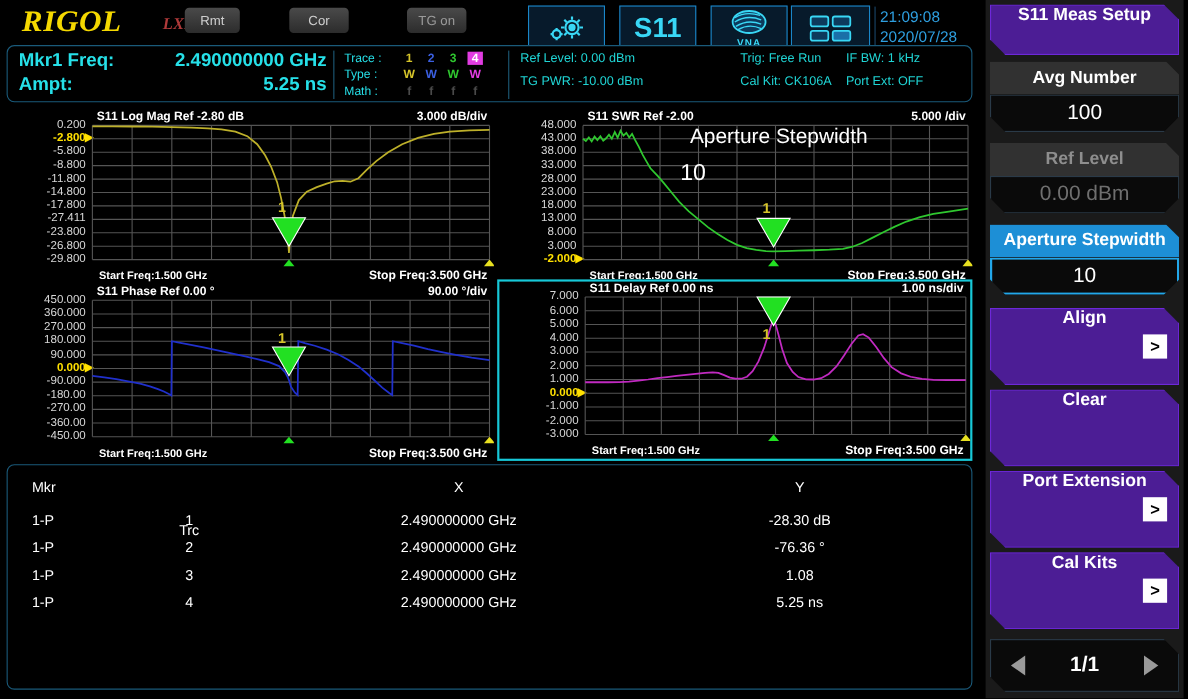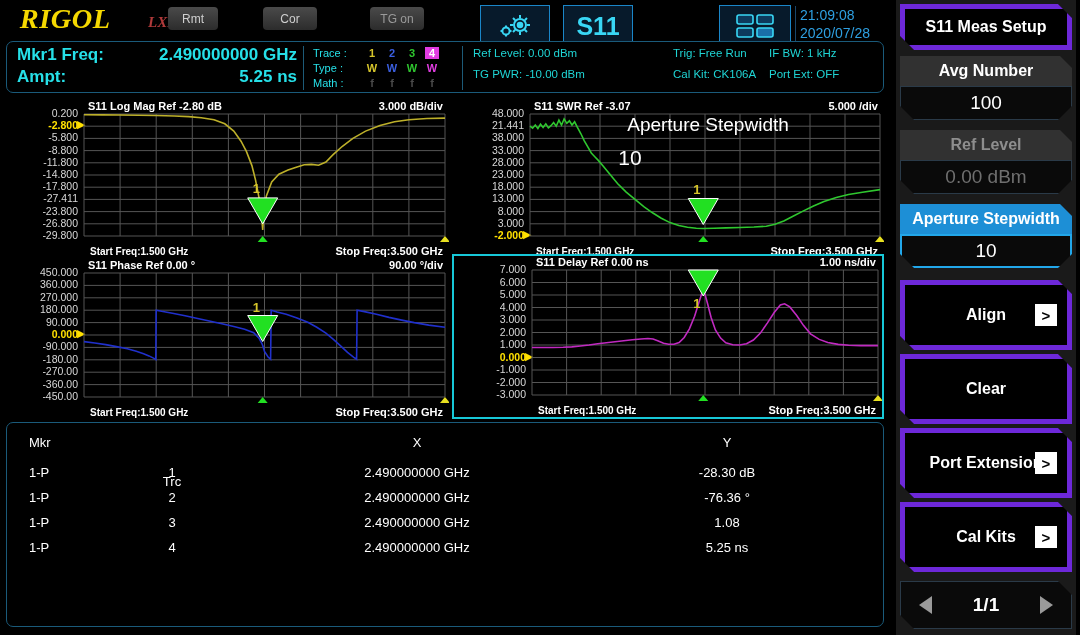--- a/index.html
+++ b/index.html
@@ -97,24 +97,24 @@
   .mt-hdr, .mt-cell { position:absolute; color:#fff; font-size:13px; }
   .mt-c0 { left:22px; text-align:left; width:70px; }
   .mt-c1 { left:120px; text-align:center; width:90px; }
   .mt-c2 { left:270px; text-align:center; width:280px; }
   .mt-c3 { left:580px; text-align:center; width:280px; }
 
   
   .menu { position:absolute; left:896px; top:0px; width:180px; height:635px; background:#1a1a1a; }
   .mbtn {
     position:absolute; left:4px; width:172px;
-    background:#000000;
-    border:5px solid #6d28d9;
+    background:#4c1d95;
+    border:1px solid #6d28d9;
     color:#fff; font-size:16px; font-weight:bold;
-    display:flex; align-items:center; justify-content:center;
+    display:flex; justify-content:center;
     clip-path: polygon(0 0, calc(100% - 14px) 0, 100% 14px, 100% 100%, 14px 100%, 0 calc(100% - 14px));
   }
   .mbtn-head {
     position:absolute; left:4px; width:172px; height:30px;
     background:#313131; color:#fff; font-size:16px; font-weight:bold;
     display:flex; align-items:center; justify-content:center;
     clip-path: polygon(0 0, calc(100% - 12px) 0, 100% 12px, 100% 100%, 0 100%);
   }
   .mbtn-head.dim { color:#8e8e8e; }
   .mbtn-val {
@@ -161,20 +161,32 @@
           <circle cx="25" cy="13" r="6"></circle>
           <circle cx="25" cy="13" r="2.3" fill="#39d7f5"></circle>
           <path d="M25 3 v3 M25 20 v3 M15 13 h3 M32 13 h3 M18 6 l2.2 2.2 M29.8 17.8 L32 20 M18 20 l2.2-2.2 M29.8 8.2 L32 6"></path>
           <circle cx="11" cy="19" r="3.6"></circle>
           <path d="M11 13.5 v2 M11 22.5 v2 M5.5 19 h2 M14.5 19 h2"></path>
         </g>
       </svg>
     </div>
     <div class="iconbtn ib2">
       <span class="s11-txt">S11</span>
+    </div>
+    <div class="iconbtn ib3">
+      <svg width="46" height="30" viewBox="0 0 46 30" style="position:absolute;top:1px;">
+        <ellipse cx="23" cy="13" rx="15" ry="10" fill="#0d3a5c" stroke="#39d7f5" stroke-width="1.6"></ellipse>
+        <g stroke="#39d7f5" stroke-width="1.3" fill="none">
+          <path d="M10 9 Q20 3 33 7"></path>
+          <path d="M10 13 Q21 6 34 11"></path>
+          <path d="M11 17 Q22 10 34 15"></path>
+          <path d="M13 20 Q23 14 34 19"></path>
+        </g>
+      </svg>
+      <span class="vna-txt">VNA</span>
     </div>
     <div class="iconbtn ib4">
       <svg width="46" height="30" viewBox="0 0 46 30">
         <g fill="#0d3a5c" stroke="#39d7f5" stroke-width="1.6">
           <rect x="5" y="4" width="16" height="9" rx="2"></rect>
           <rect x="25" y="4" width="16" height="9" rx="2"></rect>
           <rect x="5" y="17" width="16" height="9" rx="2"></rect>
           <rect x="25" y="17" width="16" height="9" rx="2" fill="#1a6fa8"></rect>
         </g>
       </svg>
@@ -264,24 +276,24 @@
           <polyline points="78.0,14.8 96.1,14.9 114.1,15.0 132.2,15.2 150.2,15.5 168.3,16.0 182.7,16.6 195.3,17.7 208.0,19.7 218.8,23.8 227.8,31.1 235.0,41.2 240.4,51.4 245.9,65.6 249.5,79.9 253.1,98.2 255.8,118.5 256.7,129.9 257.6,116.5 260.3,96.1 265.7,81.9 272.9,74.2 282.0,70.1 291.0,66.9 298.2,64.8 305.4,64.4 312.6,65.2 319.9,62.0 327.1,54.7 336.1,46.5 346.9,38.4 359.6,31.1 374.0,25.4 388.5,21.7 402.9,19.7 420.9,18.5 439.0,18.1" fill="none" stroke="#bdb02a" stroke-width="1.6"></polyline>
           <polygon points="241.69500000000005,97.89999999999998 271.69500000000005,97.89999999999998 256.69500000000005,123.89999999999998" fill="#22e022" stroke="#fff" stroke-width="1"></polygon>
           <polygon points="251.69500000000005,142 261.69500000000005,142 256.69500000000005,136" fill="#22e022"></polygon>
           <polygon points="434,142 444,142 439,136" fill="#e8e020"></polygon>
         </svg>
         <div class="mknum" style="left: 246.695px; top: 80.9px;">1</div>
         <div class="startf" style="left: 84px; bottom: 1px;">Start Freq:1.500 GHz</div>
         <div class="stopf" style="right: 6px; bottom: 1px;">Stop Freq:3.500 GHz</div>
       </div>
       <div class="panel" style="left: 452px; top: 100px; width: 432px; height: 158px;">
-        <div class="ptitle" style="left: 82px; top: 0px;">S11  SWR   Ref -3.07</div>
+        <div class="ptitle" style="left: 82px; top: 0px;">S11  SWR   Ref -2.00</div>
         <div class="pdiv" style="right: 6px; top: 0px;">5.000  /div</div>
         <div class="ylab" style="top: 7px; width: 72px; left: 0px;">48.000</div>
-        <div class="ylab" style="top: 19.2px; width: 72px; left: 0px;">21.441</div>
+        <div class="ylab" style="top: 19.2px; width: 72px; left: 0px;">43.000</div>
         <div class="ylab" style="top: 31.4px; width: 72px; left: 0px;">38.000</div>
         <div class="ylab" style="top: 43.6px; width: 72px; left: 0px;">33.000</div>
         <div class="ylab" style="top: 55.8px; width: 72px; left: 0px;">28.000</div>
         <div class="ylab" style="top: 68px; width: 72px; left: 0px;">23.000</div>
         <div class="ylab" style="top: 80.2px; width: 72px; left: 0px;">18.000</div>
         <div class="ylab" style="top: 92.4px; width: 72px; left: 0px;">13.000</div>
         <div class="ylab" style="top: 104.6px; width: 72px; left: 0px;">8.000</div>
         <div class="ylab" style="top: 116.8px; width: 72px; left: 0px;">3.000</div>
         <div class="ylab ref" style="top: 129px; width: 72px; left: 0px;">-2.000</div>
         <div class="refarrow" style="left: 71px; top: 128px;">▶</div>

